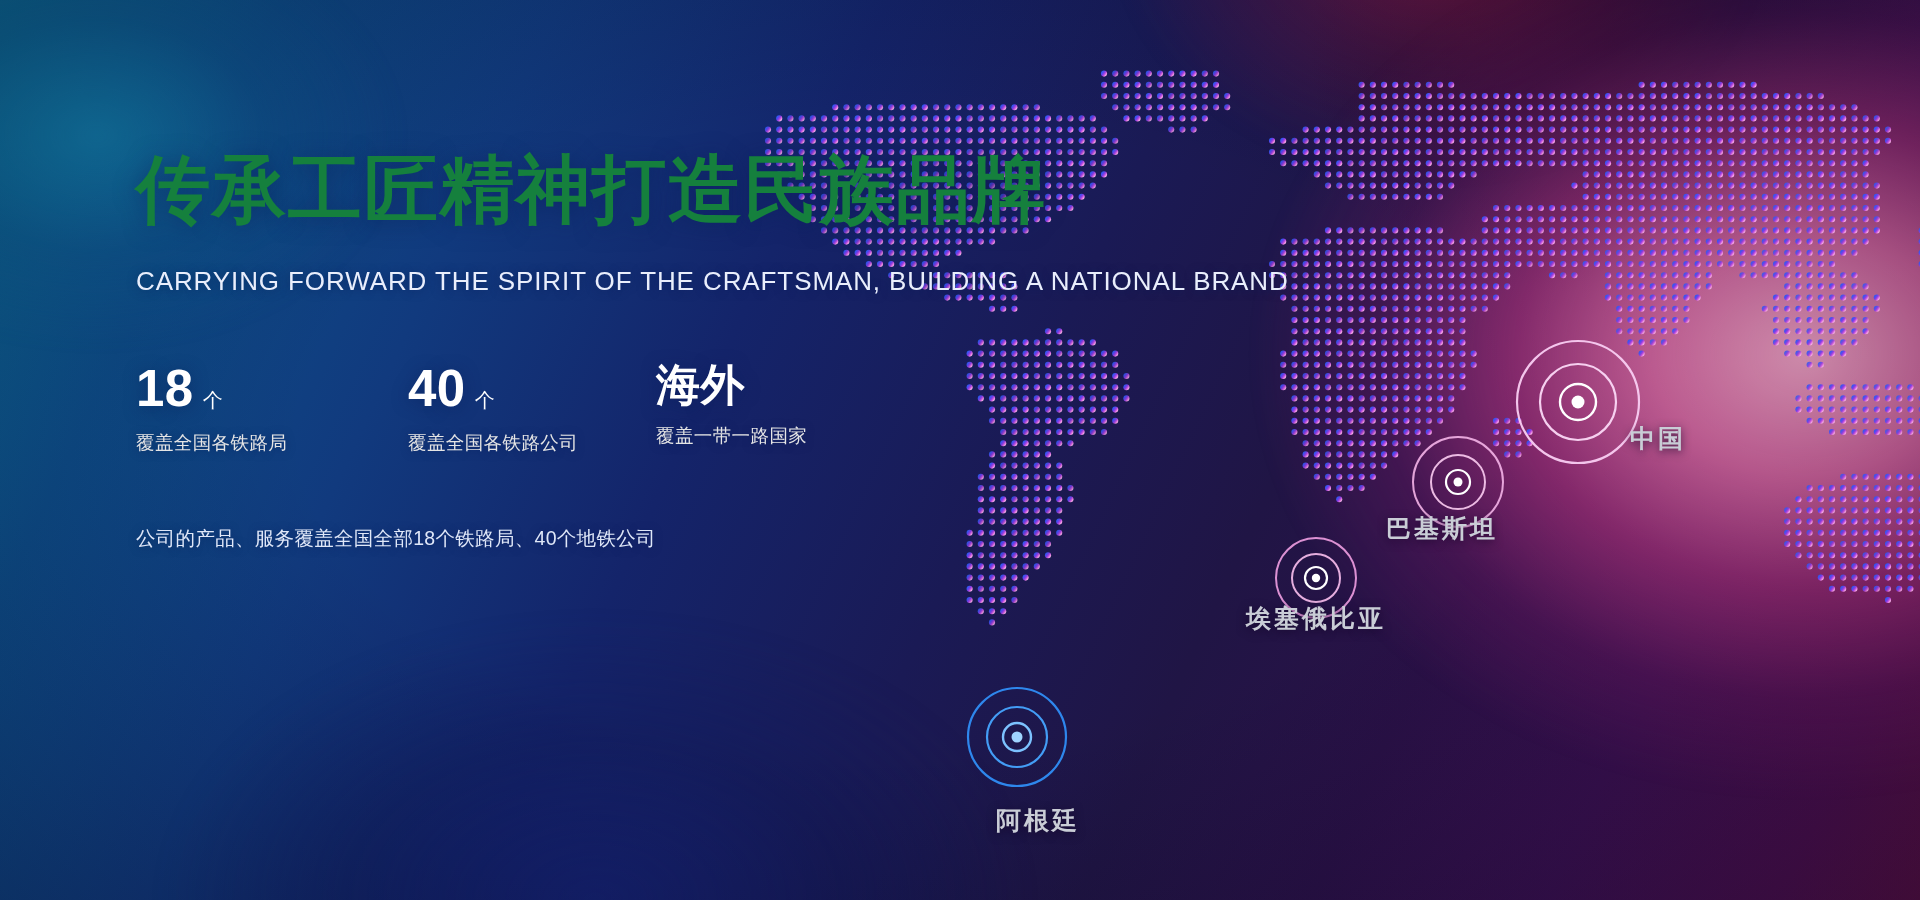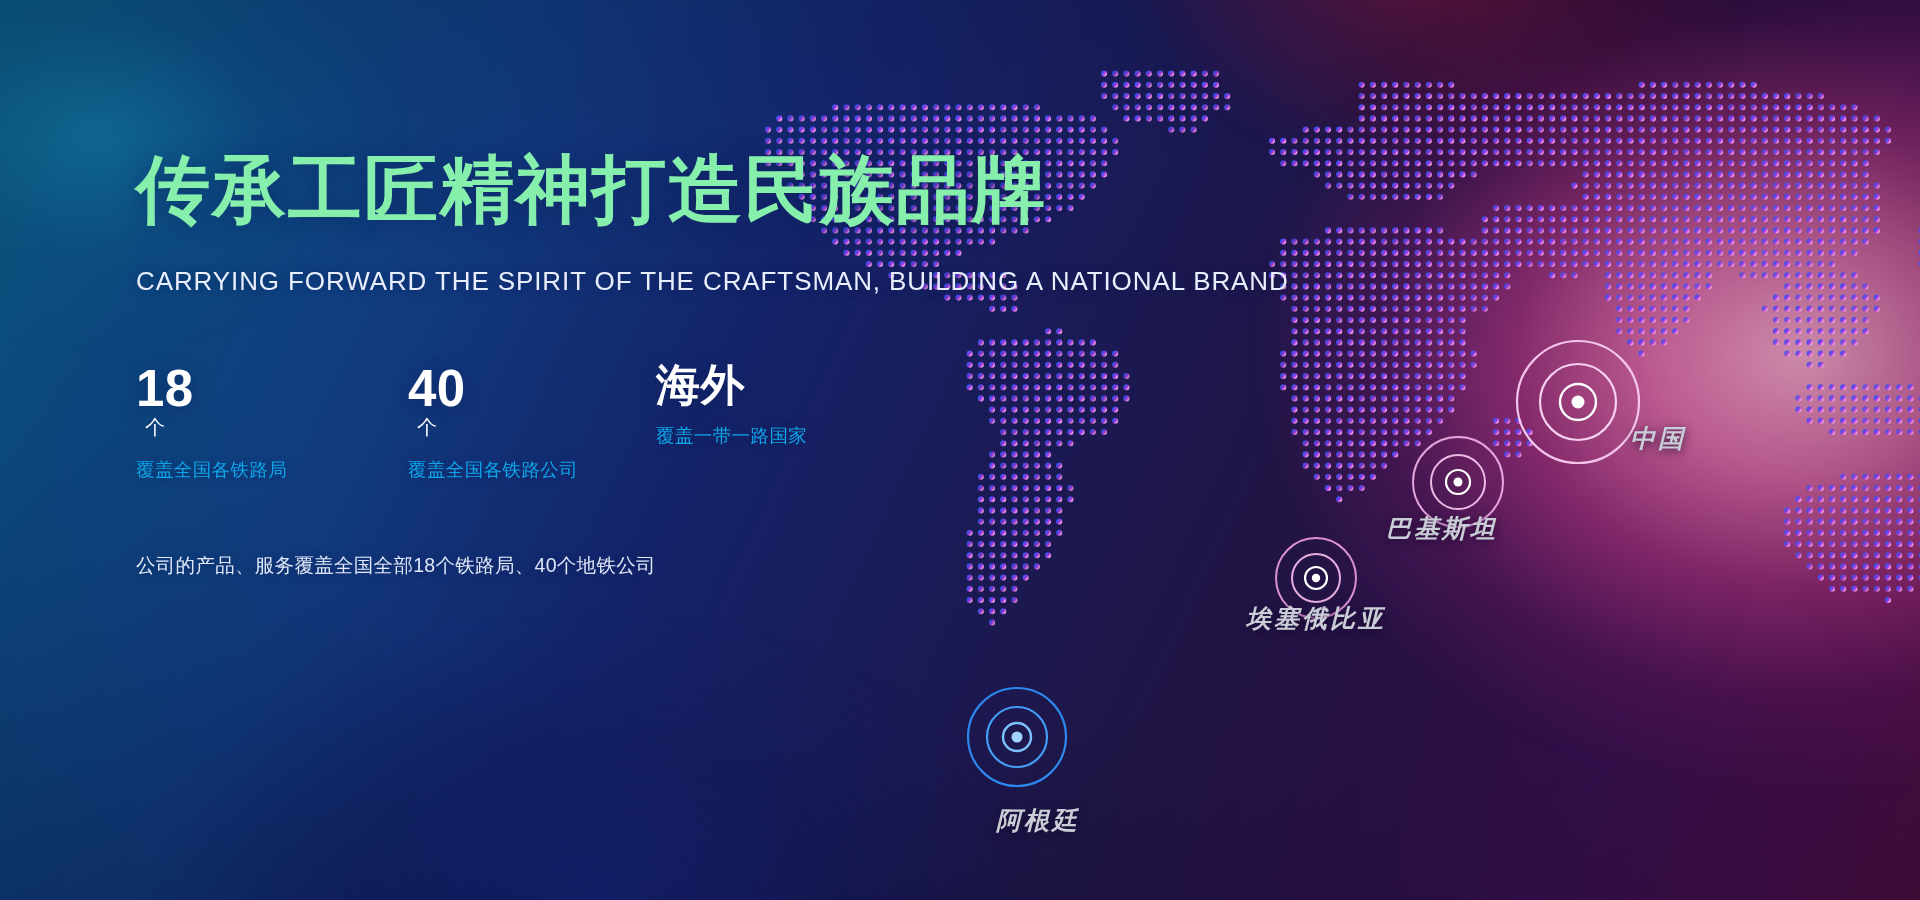--- a/index.html
+++ b/index.html
@@ -80,68 +80,67 @@
     position:absolute; left:740px; top:68px;
     width:1210px; height:700px;
   }
   .map-wrap svg{ display:block; width:100%; height:100%; }
 
   
   .content{
     position:absolute; left:136px; top:150px; width:900px;
   }
   .title{
-    font-size:74px; font-weight:700; color:#86efac;
+    font-size:74px; font-weight:700; color:#15803d;
     letter-spacing:2px; line-height:1.08; white-space:nowrap;
     text-shadow:0 2px 22px rgba(10,30,90,.55);
   }
   .subtitle{
     margin-top:36px;
     font-size:26px; font-weight:400; color:#e9eefc;
     letter-spacing:.9px; white-space:nowrap;
     text-shadow:0 1px 10px rgba(10,30,90,.6);
   }
 
   .stats{ margin-top:66px; display:flex; }
   .stat{ }
   .stat:nth-child(1){ width:272px; }
   .stat:nth-child(2){ width:248px; }
   .stat:nth-child(3){ width:240px; }
-  .stat-top{ display:flex; align-items:flex-start; white-space:nowrap;flex-direction:column; }
+  .stat-top{ display:flex; align-items:flex-end; white-space:nowrap; }
   .stat-num{
     font-size:51px; font-weight:700; color:#ffffff; line-height:1;
     letter-spacing:.5px;
     text-shadow:0 2px 16px rgba(10,30,90,.5);
   }
   .stat-num.cjk{ font-size:44px; font-weight:700; }
   .stat-unit{
     font-size:20px; color:#ffffff; margin-left:9px; font-weight:400;
   }
   .stat-desc{
-    margin-top:16px; font-size:18.5px; color:#0ea5e9; letter-spacing:.4px;
+    margin-top:16px; font-size:18.5px; color:#e5e5e5; letter-spacing:.4px;
     white-space:nowrap;
     text-shadow:0 1px 8px rgba(10,30,90,.55);
   }
 
   .desc{
     margin-top:64px; font-size:19.5px; color:#dfe7f8; line-height:2.0;
     letter-spacing:.3px;
     text-shadow:0 1px 8px rgba(10,30,90,.55);
   }
   .desc div{ white-space:nowrap; }
 
   
   .marker{ position:absolute; }
   .marker .rings{ position:absolute; left:0; top:0; }
   .marker .lbl{
     position:absolute; white-space:nowrap;
     font-size:25px; font-weight:700; letter-spacing:3px;
     color:#c9cdd6;
     text-shadow:0 2px 10px rgba(20,6,40,.75);
-    font-style:italic;
   }
 </style>
 </head>
 <body>
 
 <div class="stage">
 
   <div class="bg-base"></div>
   <div class="bg-glow-navy"></div>
   <div class="bg-glow-teal"></div>

